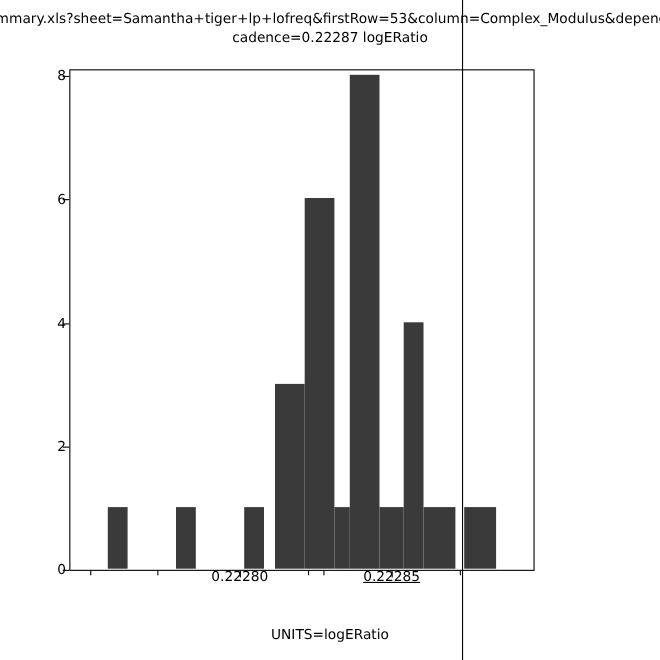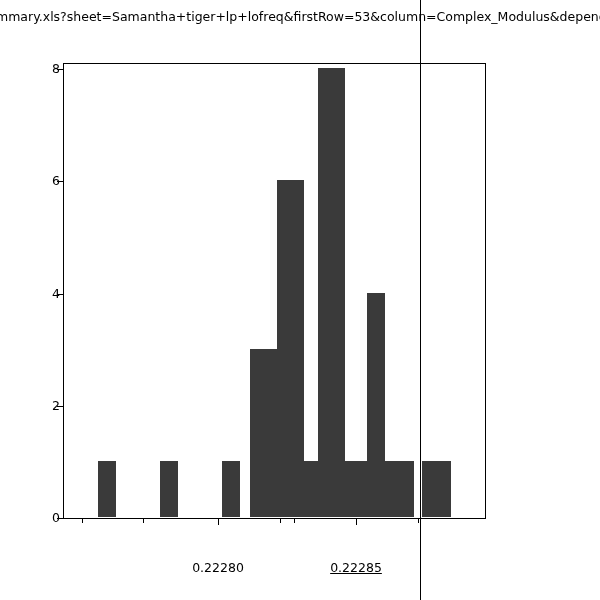--- a/index.html
+++ b/index.html
@@ -87,21 +87,21 @@
     top: 519px;
     width: 1px;
     height: 6px;
     background: #000;
   }
   .xtick.minor {
     height: 4px;
   }
   .xlabel {
     position: absolute;
-    top: 560px;
+    top: 516px;
     font-size: 12.5px;
     color: #000;
     transform: translateX(-50%);
     white-space: nowrap;
   }
   #x-axis-title {
     position: absolute;
     top: 569px;
     left: 0;
     width: 600px;
@@ -110,20 +110,21 @@
     color: #000;
   }
 </style>
 </head>
 <body>
 
 <div id="root">
 
   <div class="title-block">
     <span class="title-line1">mmary.xls?sheet=Samantha+tiger+lp+lofreq&amp;firstRow=53&amp;column=Complex_Modulus&amp;depend</span>
+    <span class="title-line2">cadence=0.22287 logERatio</span>
   </div>
 
   <div id="plot-frame">
     <div id="bars-layer">
         <div class="bar" style="left: 34px; width: 18px; height: 56.125px; bottom: 1px; background: rgb(58, 58, 58);"></div>
         <div class="bar" style="left: 96px; width: 18px; height: 56.125px; bottom: 1px; background: rgb(58, 58, 58);"></div>
         <div class="bar" style="left: 158px; width: 18px; height: 56.125px; bottom: 1px; background: rgb(58, 58, 58);"></div>
         <div class="bar" style="left: 186px; width: 27px; height: 168.375px; bottom: 1px; background: rgb(58, 58, 58);"></div>
         <div class="bar" style="left: 213px; width: 27px; height: 336.75px; bottom: 1px; background: rgb(58, 58, 58);"></div>
         <div class="bar" style="left: 240px; width: 14px; height: 56.125px; bottom: 1px; background: rgb(58, 58, 58);"></div>
@@ -154,14 +155,15 @@
       <div class="xlabel" style="left: 218px;">0.22280</div>
       <div class="xtick minor" style="left: 280px;"></div>
       <div class="xtick minor" style="left: 294px;"></div>
       <div class="xtick" style="left: 356px;"></div>
       <div class="xlabel" style="left: 356px; text-decoration: underline;">0.22285</div>
       <div class="xtick minor" style="left: 418px;"></div>
     </div>
 
   <div id="marker-line" style="left: 420px; background: rgb(0, 0, 0);"></div>
 
+  <div id="x-axis-title">UNITS=logERatio</div>
 
 </div>
 
 </body></html>

